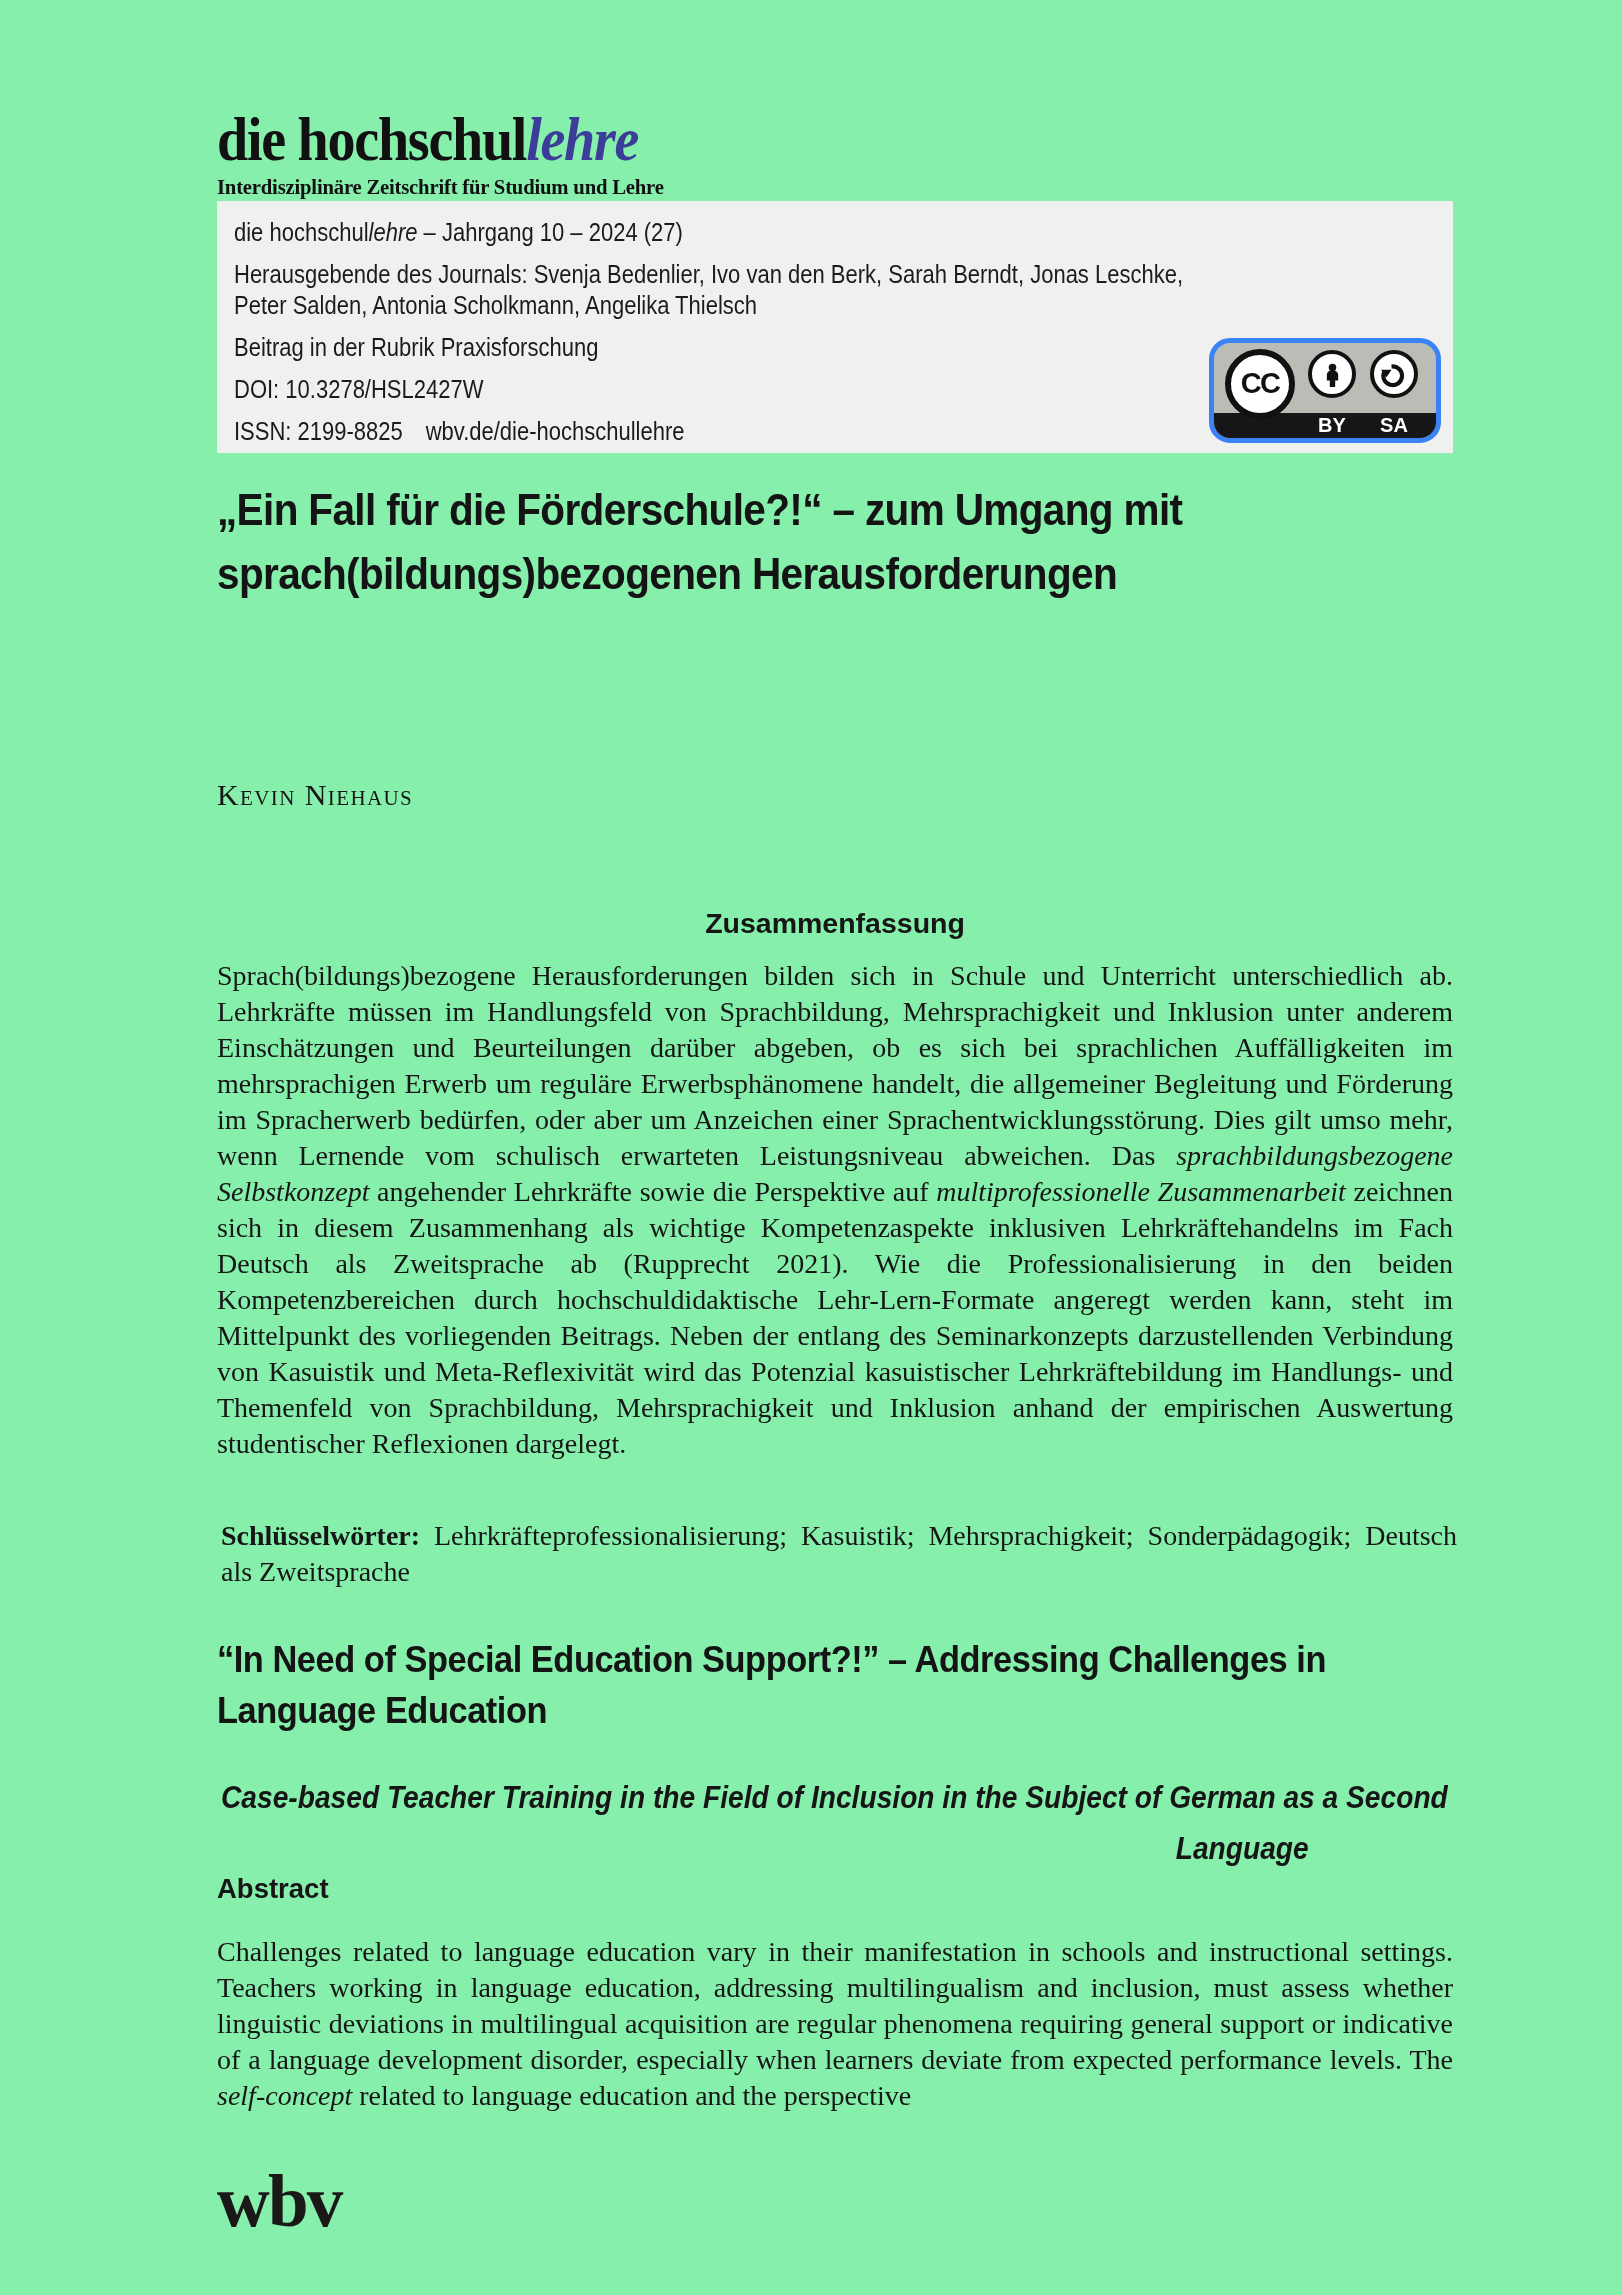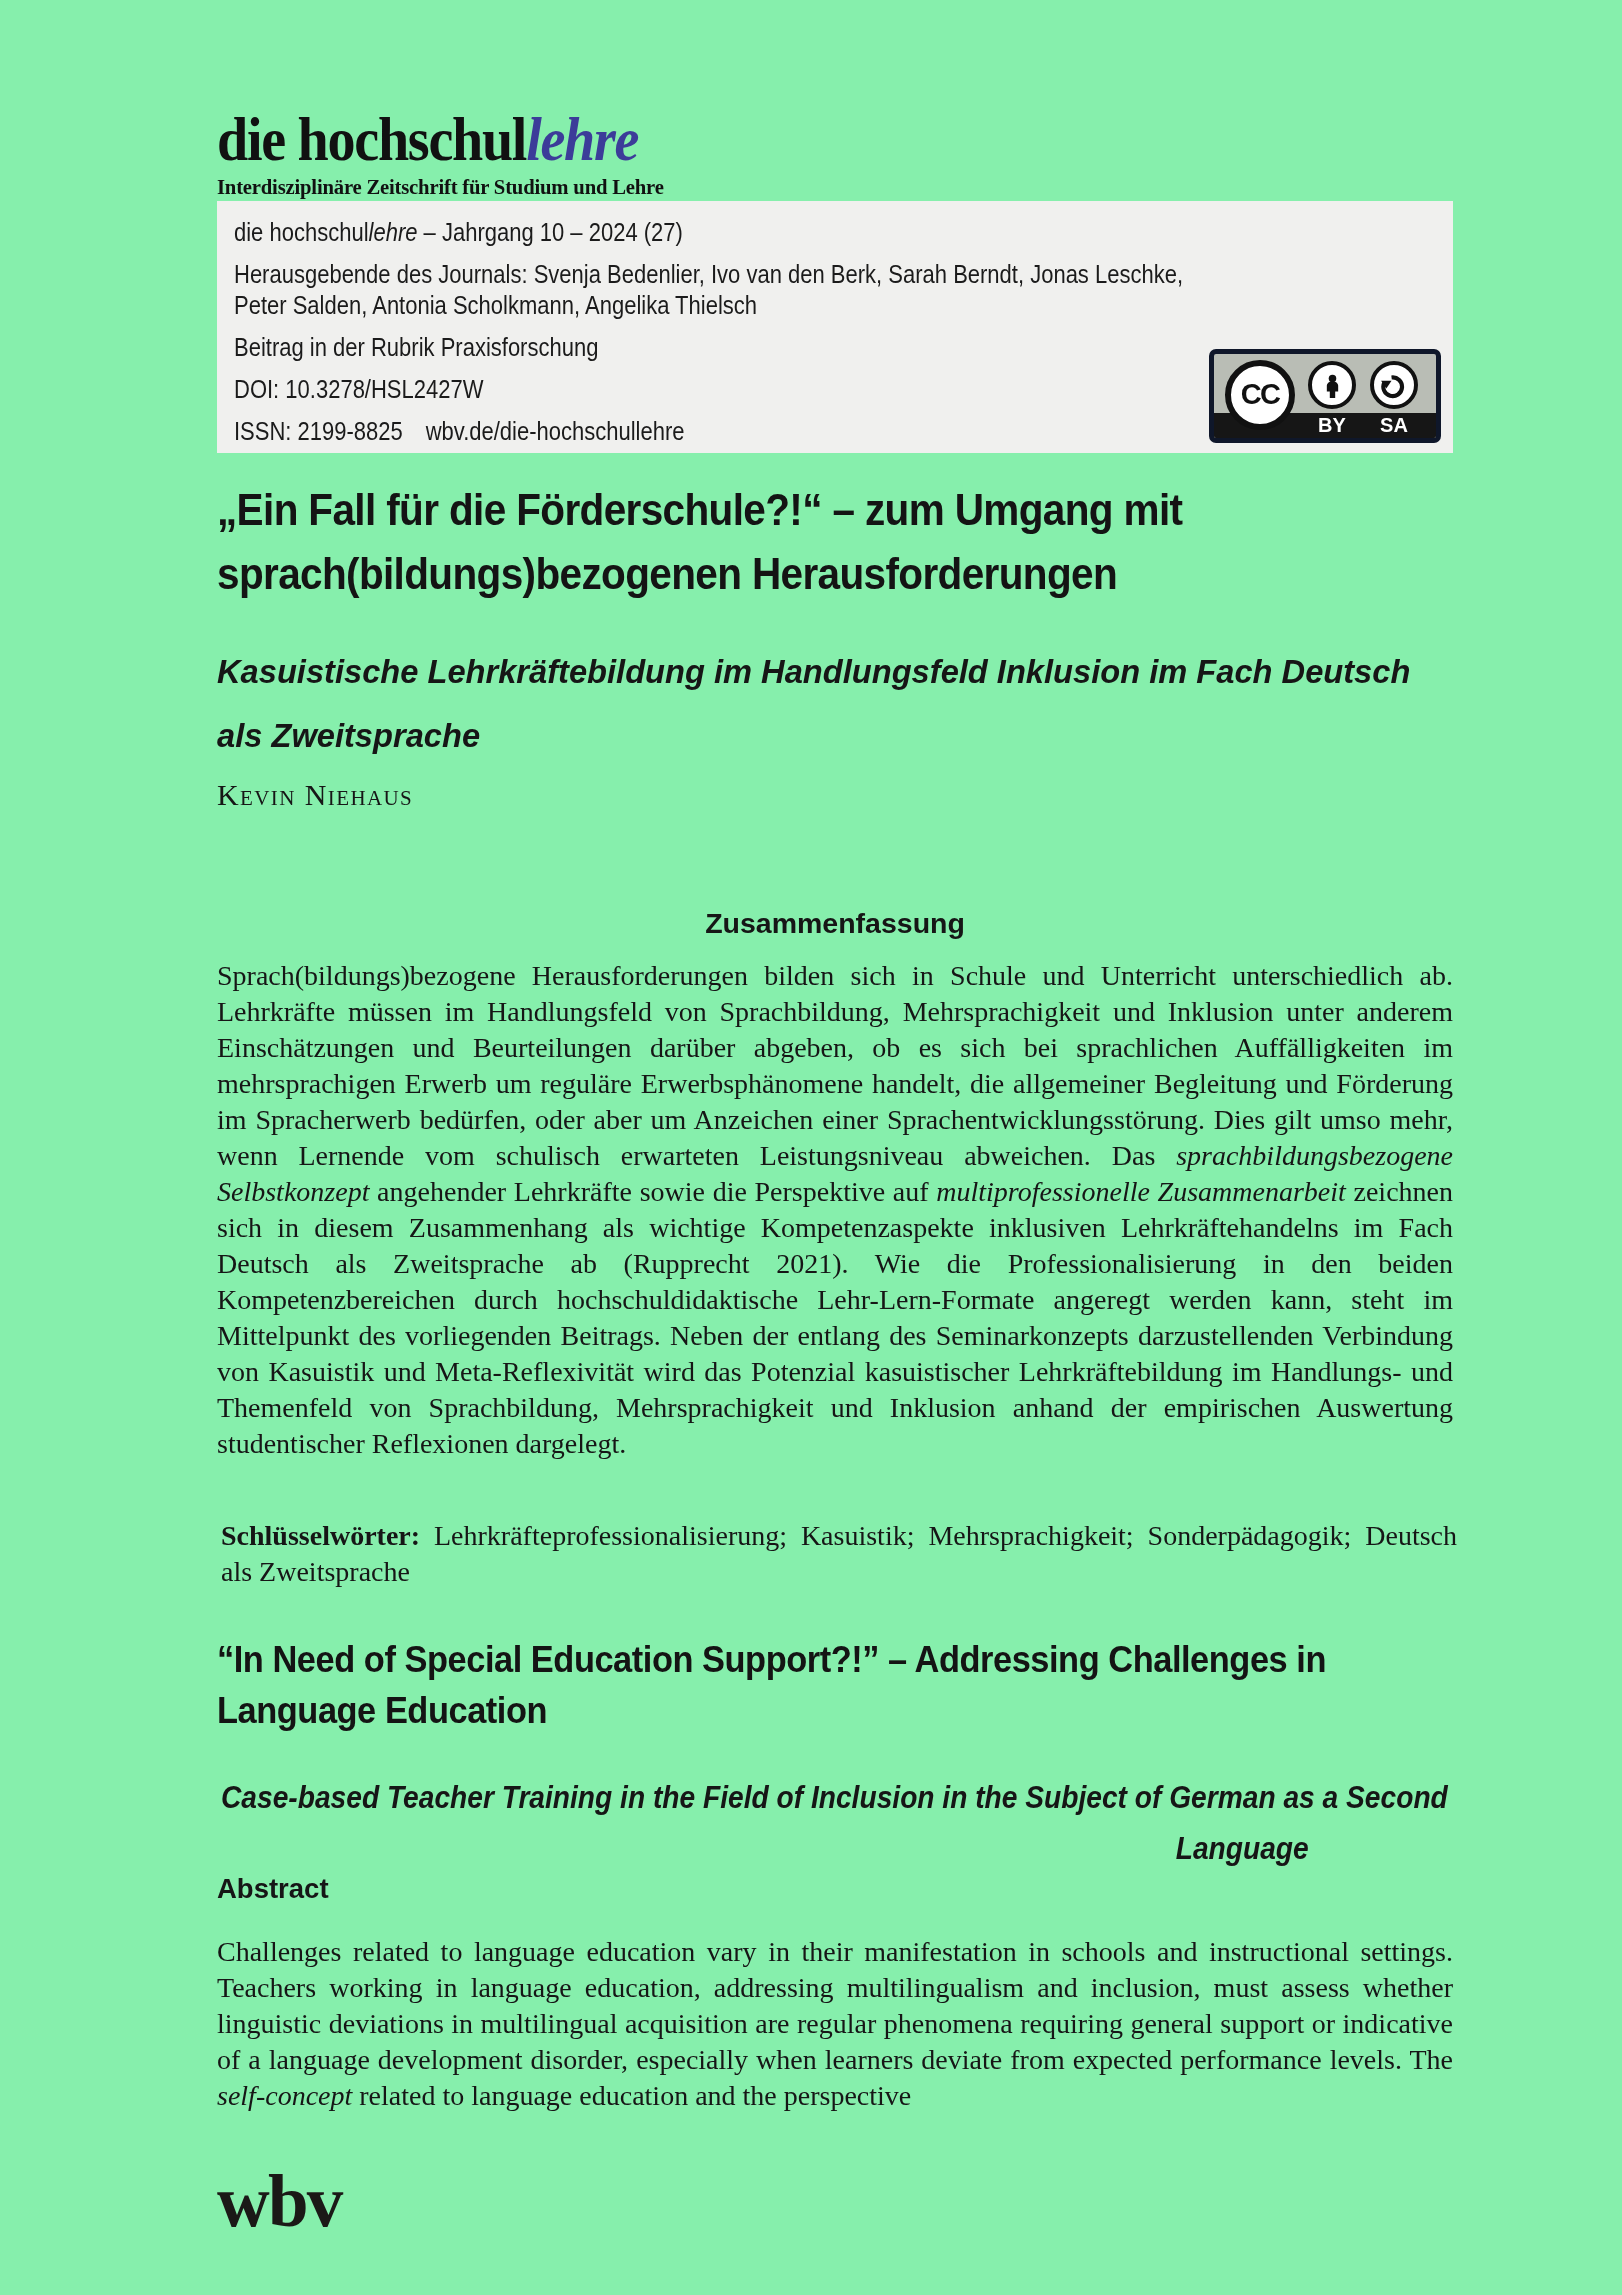--- a/index.html
+++ b/index.html
@@ -16,22 +16,22 @@
         line-height:1.1;letter-spacing:-0.2px;white-space:nowrap;color:#111;}
 
   
   #meta-box{top:201px;height:252px;background:var(--metabg,#f0f0ee);box-sizing:border-box;
         padding:15.6px 18.4px 0 16.5px;font-family:"Liberation Sans",sans-serif;color:#1b1b1b;}
   .mline{font-size:25px;line-height:31px;white-space:nowrap;transform:scaleX(.88);transform-origin:0 0;}
   .mt{margin-top:11px;}
   .url{margin-left:26px;color:#1b1b1b;text-decoration:none;}
 
   
-  #cc-badge{position:absolute;right:12px;bottom:10px;width:232px;height:94px;background:#b9bdb5;
-        border:5px solid #0f172a;border-radius:7px;box-sizing:border-box;overflow:hidden;}
+  #cc-badge{position:absolute;right:12px;bottom:10px;width:232px;height:105px;background:#b9bdb5;
+        border:5px solid #3b82f6;border-radius:21px;box-sizing:border-box;overflow:hidden;}
   .cc-bar{position:absolute;left:0;right:0;bottom:0;height:25px;background:#161616;}
   .cc-circle{position:absolute;border-radius:50%;background:#fff;box-sizing:border-box;
         display:flex;align-items:center;justify-content:center;}
   .cc-main{left:11px;top:5.5px;width:70px;height:70px;border:6.4px solid #111;z-index:2;
         font-family:"Liberation Sans",sans-serif;font-weight:700;font-size:29px;letter-spacing:-1.8px;color:#111;}
   .cc-by{left:94px;top:7.3px;width:48px;height:48px;border:4.1px solid #111;}
   .cc-sa{left:156px;top:7.3px;width:48px;height:48px;border:4.1px solid #111;}
   .cc-word{position:absolute;bottom:0.9px;width:48px;text-align:center;z-index:2;
         font-family:Liberation Sans, sans-serif;font-weight:700;font-size:20px;color:#fff;}
   .w-by{left:94px;} .w-sa{left:156px;}
@@ -103,24 +103,20 @@
       <div class="cc-word w-by">BY</div>
       <div class="cc-word w-sa">SA</div>
     </div>
   </section>
 
   <h1 class="col" id="title-de" style="margin:0;">
     <div class="tline">„Ein Fall für die Förderschule?!“ – zum Umgang mit</div>
     <div class="tline">sprach(bildungs)bezogenen Herausforderungen</div>
   </h1>
 
-  <h2 class="col" id="subtitle-de" style="margin:0;">
-    <div class="sline">Kasuistische Lehrkräftebildung im Handlungsfeld Inklusion im Fach Deutsch</div>
-    <div class="sline">als Zweitsprache</div>
-  </h2>
 
   <div class="col" id="author">Kevin Niehaus</div>
 
   <div class="col shead" id="h-zf">Zusammenfassung</div>
   <p class="col body-par" id="abs-de" style="margin:0;"><span>Sprach(bildungs)bezogene Herausforderungen bilden sich in Schule und Unterricht unterschiedlich ab. Lehrkräfte müssen im Handlungsfeld von Sprachbildung, Mehrsprachigkeit und Inklusion unter anderem Einschätzungen und Beurteilungen darüber abgeben, ob es sich bei sprachlichen Auffälligkeiten im mehrsprachigen Erwerb um reguläre Erwerbsphänomene handelt, die allgemeiner Begleitung und Förderung im Spracherwerb bedürfen, oder aber um Anzeichen einer Sprachentwicklungsstörung. Dies gilt umso mehr, wenn Lernende vom schulisch erwarteten Leistungsniveau abweichen. Das </span><span class="it">sprachbildungsbezogene Selbstkonzept</span><span> angehender Lehrkräfte sowie die Perspektive auf </span><span class="it">multiprofessionelle Zusammenarbeit</span><span> zeichnen sich in diesem Zusammenhang als wichtige Kompetenzaspekte inklusiven Lehrkräftehandelns im Fach Deutsch als Zweitsprache ab (Rupprecht 2021). Wie die Professionalisierung in den beiden Kompetenzbereichen durch hochschuldidaktische Lehr-Lern-Formate angeregt werden kann, steht im Mittelpunkt des vorliegenden Beitrags. Neben der entlang des Seminarkonzepts darzustellenden Verbindung von Kasuistik und Meta-Reflexivität wird das Potenzial kasuistischer Lehrkräftebildung im Handlungs- und Themenfeld von Sprachbildung, Mehrsprachigkeit und Inklusion anhand der empirischen Auswertung studentischer Reflexionen dargelegt.</span></p>
 
   <p class="col body-par" id="keywords" style="margin:4px;"><span class="bd">Schlüsselwörter:</span><span> Lehrkräfteprofessionalisierung; Kasuistik; Mehrsprachigkeit; Sonderpädagogik; Deutsch als Zweitsprache</span></p>
 
   <h2 class="col" id="title-en" style="margin:0;">
     <div class="tline-en">“In Need of Special Education Support?!” – Addressing Challenges in</div>

